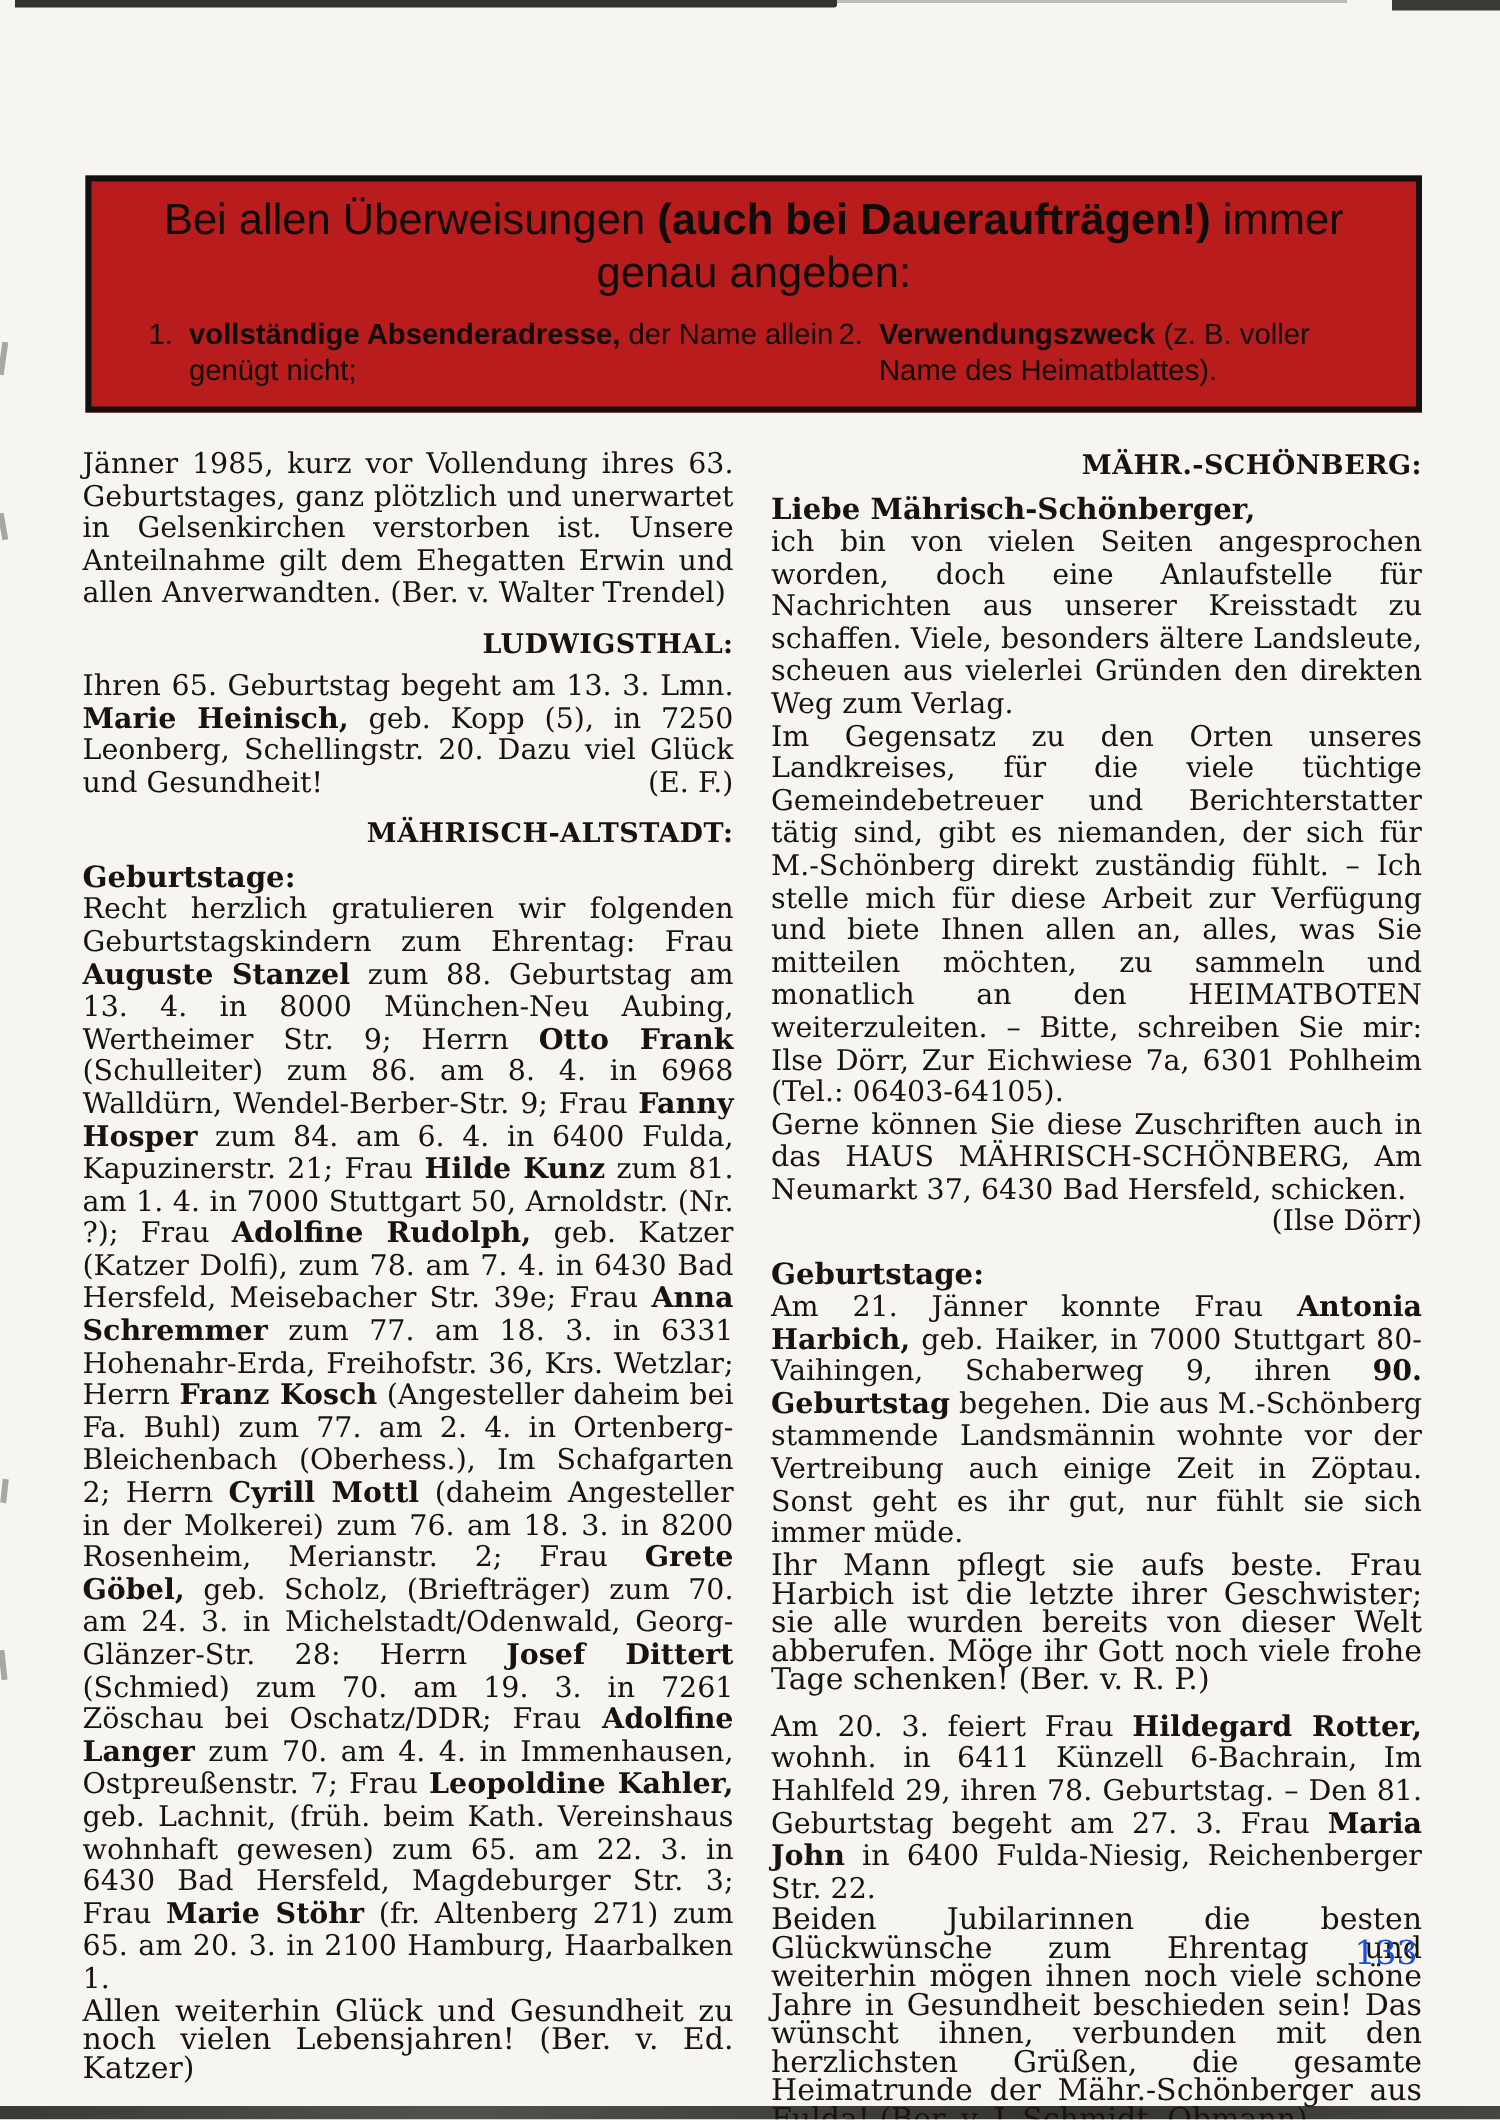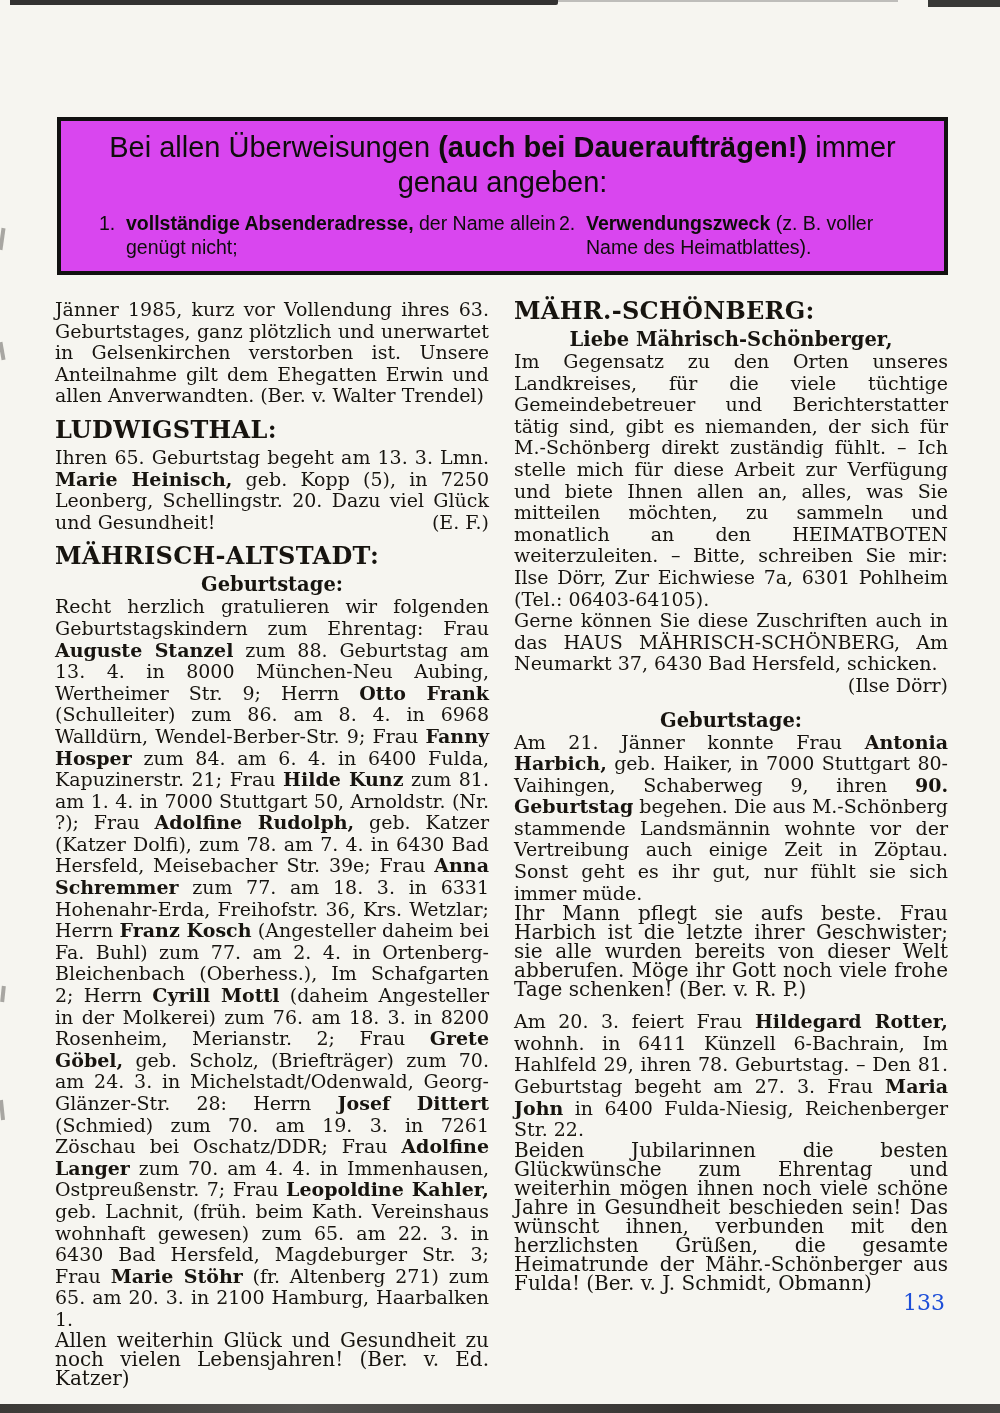--- a/index.html
+++ b/index.html
@@ -21,21 +21,21 @@
     background:linear-gradient(90deg,#2b2926 0%,#454341 30%,#242220 70%,#383634 100%);}
   .art-edge{width:4px;opacity:.45;background:#4a4842;}
   .e1{left:0;top:228px;height:22px;transform:rotate(8deg);}
   .e2{left:0;top:342px;height:18px;transform:rotate(-10deg);}
   .e3{left:1px;top:986px;height:16px;transform:rotate(6deg);}
   .e4{left:0;top:1100px;height:20px;transform:rotate(-6deg);}
 
   
   .notice-box{
     position:absolute;left:57px;top:117px;width:891px;height:158px;
-    box-sizing:border-box;border:4px solid #121110;background:#d946ef;
+    box-sizing:border-box;border:4px solid #121110;background:#b91c1c;
     font-family:"Liberation Sans", sans-serif;color:#0e0d0b;
     overflow:hidden;
   }
   .notice-title{text-align:center;font-size:29px;line-height:35px;margin-top:9px;}
   .notice-title strong{font-weight:bold;}
   .notice-items{display:flex;margin-top:11px;padding:0 28px 0 38px;}
   .notice-item{display:flex;font-size:19.5px;line-height:24px;}
   .notice-item:first-child{flex:0 0 460px;}
   .notice-item:last-child{flex:1;}
   .notice-item .num{flex:0 0 27px;}
@@ -49,27 +49,27 @@
   .column{
     width:434px;
     font-size:19px;line-height:21.6px;
     text-align:justify;
     hyphens:auto;-webkit-hyphens:auto;
   }
   .column p{margin:0;}
   .para{margin:0;}
   .para-small{font-size:20px;line-height:19px;}
   .col-heading{
-    font-weight:bold;font-size:24px;line-height:24px;
-    text-align:left;margin:11px 0 5px 0 !important;
+    font-weight:bold;font-size:18px;line-height:24px;
+    text-align:right;margin:11px 0 5px 0 !important;
     letter-spacing:.3px;
   }
   .col-subheading{
     font-weight:bold;font-size:19.5px;line-height:23px;
-    text-align:center;margin:0 !important;
+    text-align:left;margin:0 !important;
   }
   .column > :first-child{margin-top:0 !important;}
   .gap-top{margin-top:12px !important;}
   .pull-right{float:right;margin-left:20px;}
   .line-right{display:block;text-align:right;}
   strong{font-weight:bold;}
 
   .page-number{
     position:absolute;right:55px;top:1290px;
     font-size:22px;font-family:"DejaVu Serif", serif;color:#1d4ed8;
@@ -112,20 +112,21 @@
         <p class="col-heading"><strong>LUDWIGSTHAL:</strong></p>
         <p class="para"><span>Ihren 65. Geburtstag begeht am 13. 3. Lmn. </span><strong>Marie Heinisch,</strong><span> geb. Kopp (5), in 7250 Leonberg, Schellingstr. 20. Dazu viel Glück und Gesundheit!</span><span class="pull-right">(E. F.)</span></p>
         <p class="col-heading"><strong>MÄHRISCH-ALTSTADT:</strong></p>
         <p class="col-subheading"><strong>Geburtstage:</strong></p>
         <p class="para"><span>Recht herzlich gratulieren wir folgenden Geburtstagskindern zum Ehrentag: Frau </span><strong>Auguste Stanzel</strong><span> zum 88. Geburtstag am 13. 4. in 8000 München-Neu Aubing, Wertheimer Str. 9; Herrn </span><strong>Otto Frank</strong><span> (Schulleiter) zum 86. am 8. 4. in 6968 Walldürn, Wendel-Berber-Str. 9; Frau </span><strong>Fanny Hosper</strong><span> zum 84. am 6. 4. in 6400 Fulda, Kapuzinerstr. 21; Frau </span><strong>Hilde Kunz</strong><span> zum 81. am 1. 4. in 7000 Stuttgart 50, Arnoldstr. (Nr. ?); Frau </span><strong>Adolfine Rudolph,</strong><span> geb. Katzer (Katzer Dolfi), zum 78. am 7. 4. in 6430 Bad Hersfeld, Meisebacher Str. 39e; Frau </span><strong>Anna Schremmer</strong><span> zum 77. am 18. 3. in 6331 Hohenahr-Erda, Freihofstr. 36, Krs. Wetzlar; Herrn </span><strong>Franz Kosch</strong><span> (Angesteller daheim bei Fa. Buhl) zum 77. am 2. 4. in Ortenberg-Bleichenbach (Oberhess.), Im Schafgarten 2; Herrn </span><strong>Cyrill Mottl</strong><span> (daheim Angesteller in der Molkerei) zum 76. am 18. 3. in 8200 Rosenheim, Merianstr. 2; Frau </span><strong>Grete Göbel,</strong><span> geb. Scholz, (Briefträger) zum 70. am 24. 3. in Michelstadt/Odenwald, Georg-Glänzer-Str. 28: Herrn </span><strong>Josef Dittert</strong><span> (Schmied) zum 70. am 19. 3. in 7261 Zöschau bei Oschatz/DDR; Frau </span><strong>Adolfine Langer</strong><span> zum 70. am 4. 4. in Immenhausen, Ostpreußenstr. 7; Frau </span><strong>Leopoldine Kahler,</strong><span> geb. Lachnit, (früh. beim Kath. Vereinshaus wohnhaft gewesen) zum 65. am 22. 3. in 6430 Bad Hersfeld, Magdeburger Str. 3; Frau </span><strong>Marie Stöhr</strong><span> (fr. Altenberg 271) zum 65. am 20. 3. in 2100 Hamburg, Haarbalken 1.</span></p>
         <p class="para para-small"><span>Allen weiterhin Glück und Gesundheit zu noch vielen Lebensjahren! (Ber. v. Ed. Katzer)</span></p>
       </div>
     <div class="column" id="col-right">
         <p class="col-heading"><strong>MÄHR.-SCHÖNBERG:</strong></p>
         <p class="col-subheading"><strong>Liebe Mährisch-Schönberger,</strong></p>
+        <p class="para"><span>ich bin von vielen Seiten angesprochen worden, doch eine Anlaufstelle für Nachrichten aus unserer Kreisstadt zu schaffen. Viele, besonders ältere Landsleute, scheuen aus vielerlei Gründen den direkten Weg zum Verlag.</span></p>
         <p class="para"><span>Im Gegensatz zu den Orten unseres Landkreises, für die viele tüchtige Gemeindebetreuer und Berichterstatter tätig sind, gibt es niemanden, der sich für M.-Schönberg direkt zuständig fühlt. – Ich stelle mich für diese Arbeit zur Verfügung und biete Ihnen allen an, alles, was Sie mitteilen möchten, zu sammeln und monatlich an den HEIMATBOTEN weiterzuleiten. – Bitte, schreiben Sie mir: Ilse Dörr, Zur Eichwiese 7a, 6301 Pohlheim (Tel.: 06403-64105).</span></p>
         <p class="para"><span>Gerne können Sie diese Zuschriften auch in das HAUS MÄHRISCH-SCHÖNBERG, Am Neumarkt 37, 6430 Bad Hersfeld, schicken.</span><span class="line-right">(Ilse Dörr)</span></p>
         <p class="col-subheading gap-top"><strong>Geburtstage:</strong></p>
         <p class="para"><span>Am 21. Jänner konnte Frau </span><strong>Antonia Harbich,</strong><span> geb. Haiker, in 7000 Stuttgart 80-Vaihingen, Schaberweg 9, ihren </span><strong>90. Geburtstag</strong><span> begehen. Die aus M.-Schönberg stammende Landsmännin wohnte vor der Vertreibung auch einige Zeit in Zöptau. Sonst geht es ihr gut, nur fühlt sie sich immer müde.</span></p>
         <p class="para para-small"><span>Ihr Mann pflegt sie aufs beste. Frau Harbich ist die letzte ihrer Geschwister; sie alle wurden bereits von dieser Welt abberufen. Möge ihr Gott noch viele frohe Tage schenken! (Ber. v. R. P.)</span></p>
         <p class="para gap-top"><span>Am 20. 3. feiert Frau </span><strong>Hildegard Rotter,</strong><span> wohnh. in 6411 Künzell 6-Bachrain, Im Hahlfeld 29, ihren 78. Geburtstag. – Den 81. Geburtstag begeht am 27. 3. Frau </span><strong>Maria John</strong><span> in 6400 Fulda-Niesig, Reichenberger Str. 22.</span></p>
         <p class="para para-small"><span>Beiden Jubilarinnen die besten Glückwünsche zum Ehrentag und weiterhin mögen ihnen noch viele schöne Jahre in Gesundheit beschieden sein! Das wünscht ihnen, verbunden mit den herzlichsten Grüßen, die gesamte Heimatrunde der Mähr.-Schönberger aus Fulda! (Ber. v. J. Schmidt, Obmann)</span></p>
       </div>
   </div>
 

